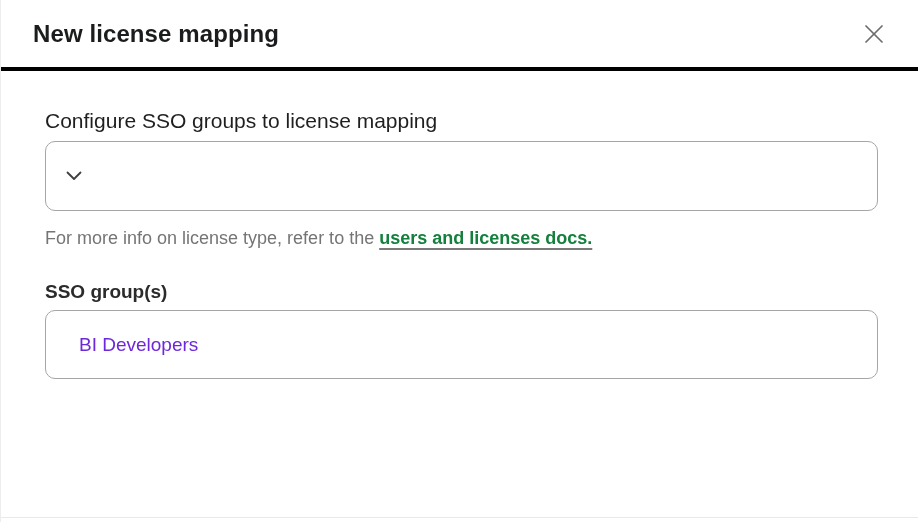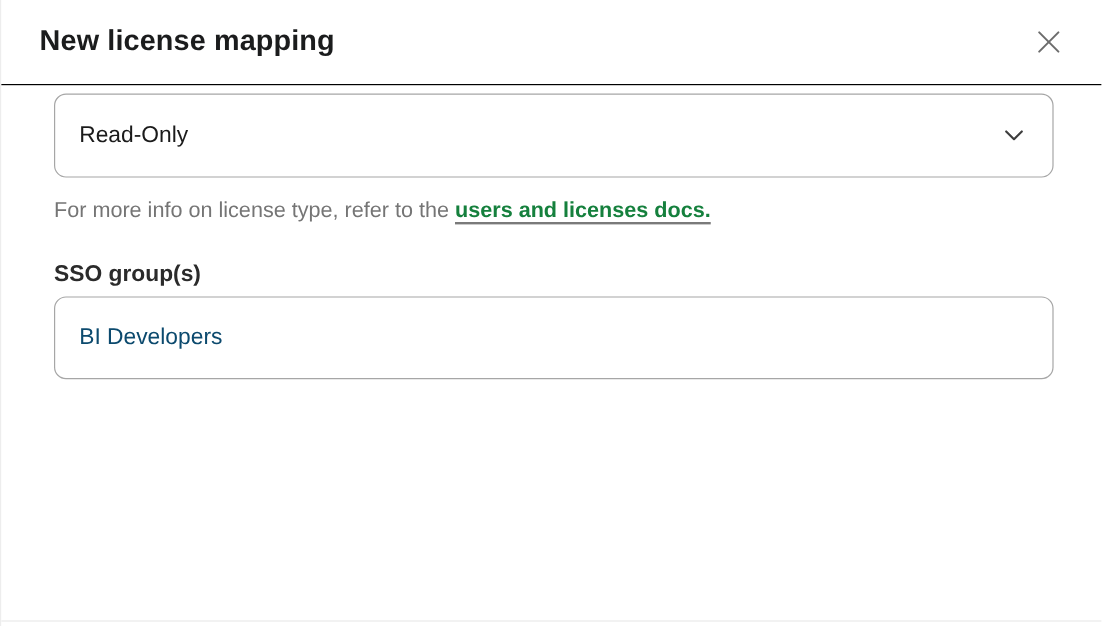--- a/index.html
+++ b/index.html
@@ -10,21 +10,21 @@
     position: relative;
     overflow: hidden;
     border-left: 1px solid #ededed;
   }
   .modal-header {
     height: 71px;
     display: flex;
     align-items: center;
     justify-content: space-between;
     padding: 0 28px 0 32px;
-    border-bottom: 1px solid #000000;
+    border-bottom: 4px solid #000000;
   }
   .modal-title {
     font-size: 24px;
     font-weight: 700;
     color: #1b1c1d;
     letter-spacing: 0.1px;
   }
   .close-btn {
     width: 32px; height: 32px;
     border: none; background: transparent;
@@ -66,24 +66,24 @@
     font-size: 19px;
     color: #1b1b1b;
   }
   .text-input {
     margin-top: 6px;
     height: 69px;
     width: 100%;
     border: 1px solid #a6a6a6;
     border-radius: 10px;
     background: #ffffff;
-    padding: 0 20px;
+    padding: 0 33px;
     font-family: "Liberation Sans", sans-serif;
     font-size: 19px;
-    color: #0c4a6e;
+    color: #6d28d9;
     outline: none;
   }
   .helper {
     font-size: 18px;
     color: #757575;
     line-height: 29px;
   }
   .helper-license { margin-top: 13px; }
   .helper-sso { margin-top: 13px; }
   .doc-link {
@@ -114,24 +114,24 @@
         <svg width="22" height="22" viewBox="0 0 22 22">
           <line x1="3" y1="3" x2="19" y2="19" stroke="#6d6d6d" stroke-width="1.7" stroke-linecap="round"></line>
           <line x1="19" y1="3" x2="3" y2="19" stroke="#6d6d6d" stroke-width="1.7" stroke-linecap="round"></line>
         </svg>
       </span>
     </button>
   </div>
 
   <div class="modal-body">
 
+    <div class="config-heading">Configure SSO groups to license mapping</div>
 
 
     <div class="select-box" role="combobox">
-      <span class="select-value">Read-Only</span>
       <span style="display:flex;">
         <svg width="16" height="10" viewBox="0 0 16 10">
           <polyline points="1.5,1.5 8,8 14.5,1.5" fill="none" stroke="#3f3f3f" stroke-width="1.8" stroke-linecap="round" stroke-linejoin="round"></polyline>
         </svg>
       </span>
     </div>
 
     <div class="helper helper-license"><span>For more info on license type, refer to the </span><a class="doc-link">users and licenses docs.</a></div>
 
     <div class="field-label label-sso">SSO group(s)</div>

